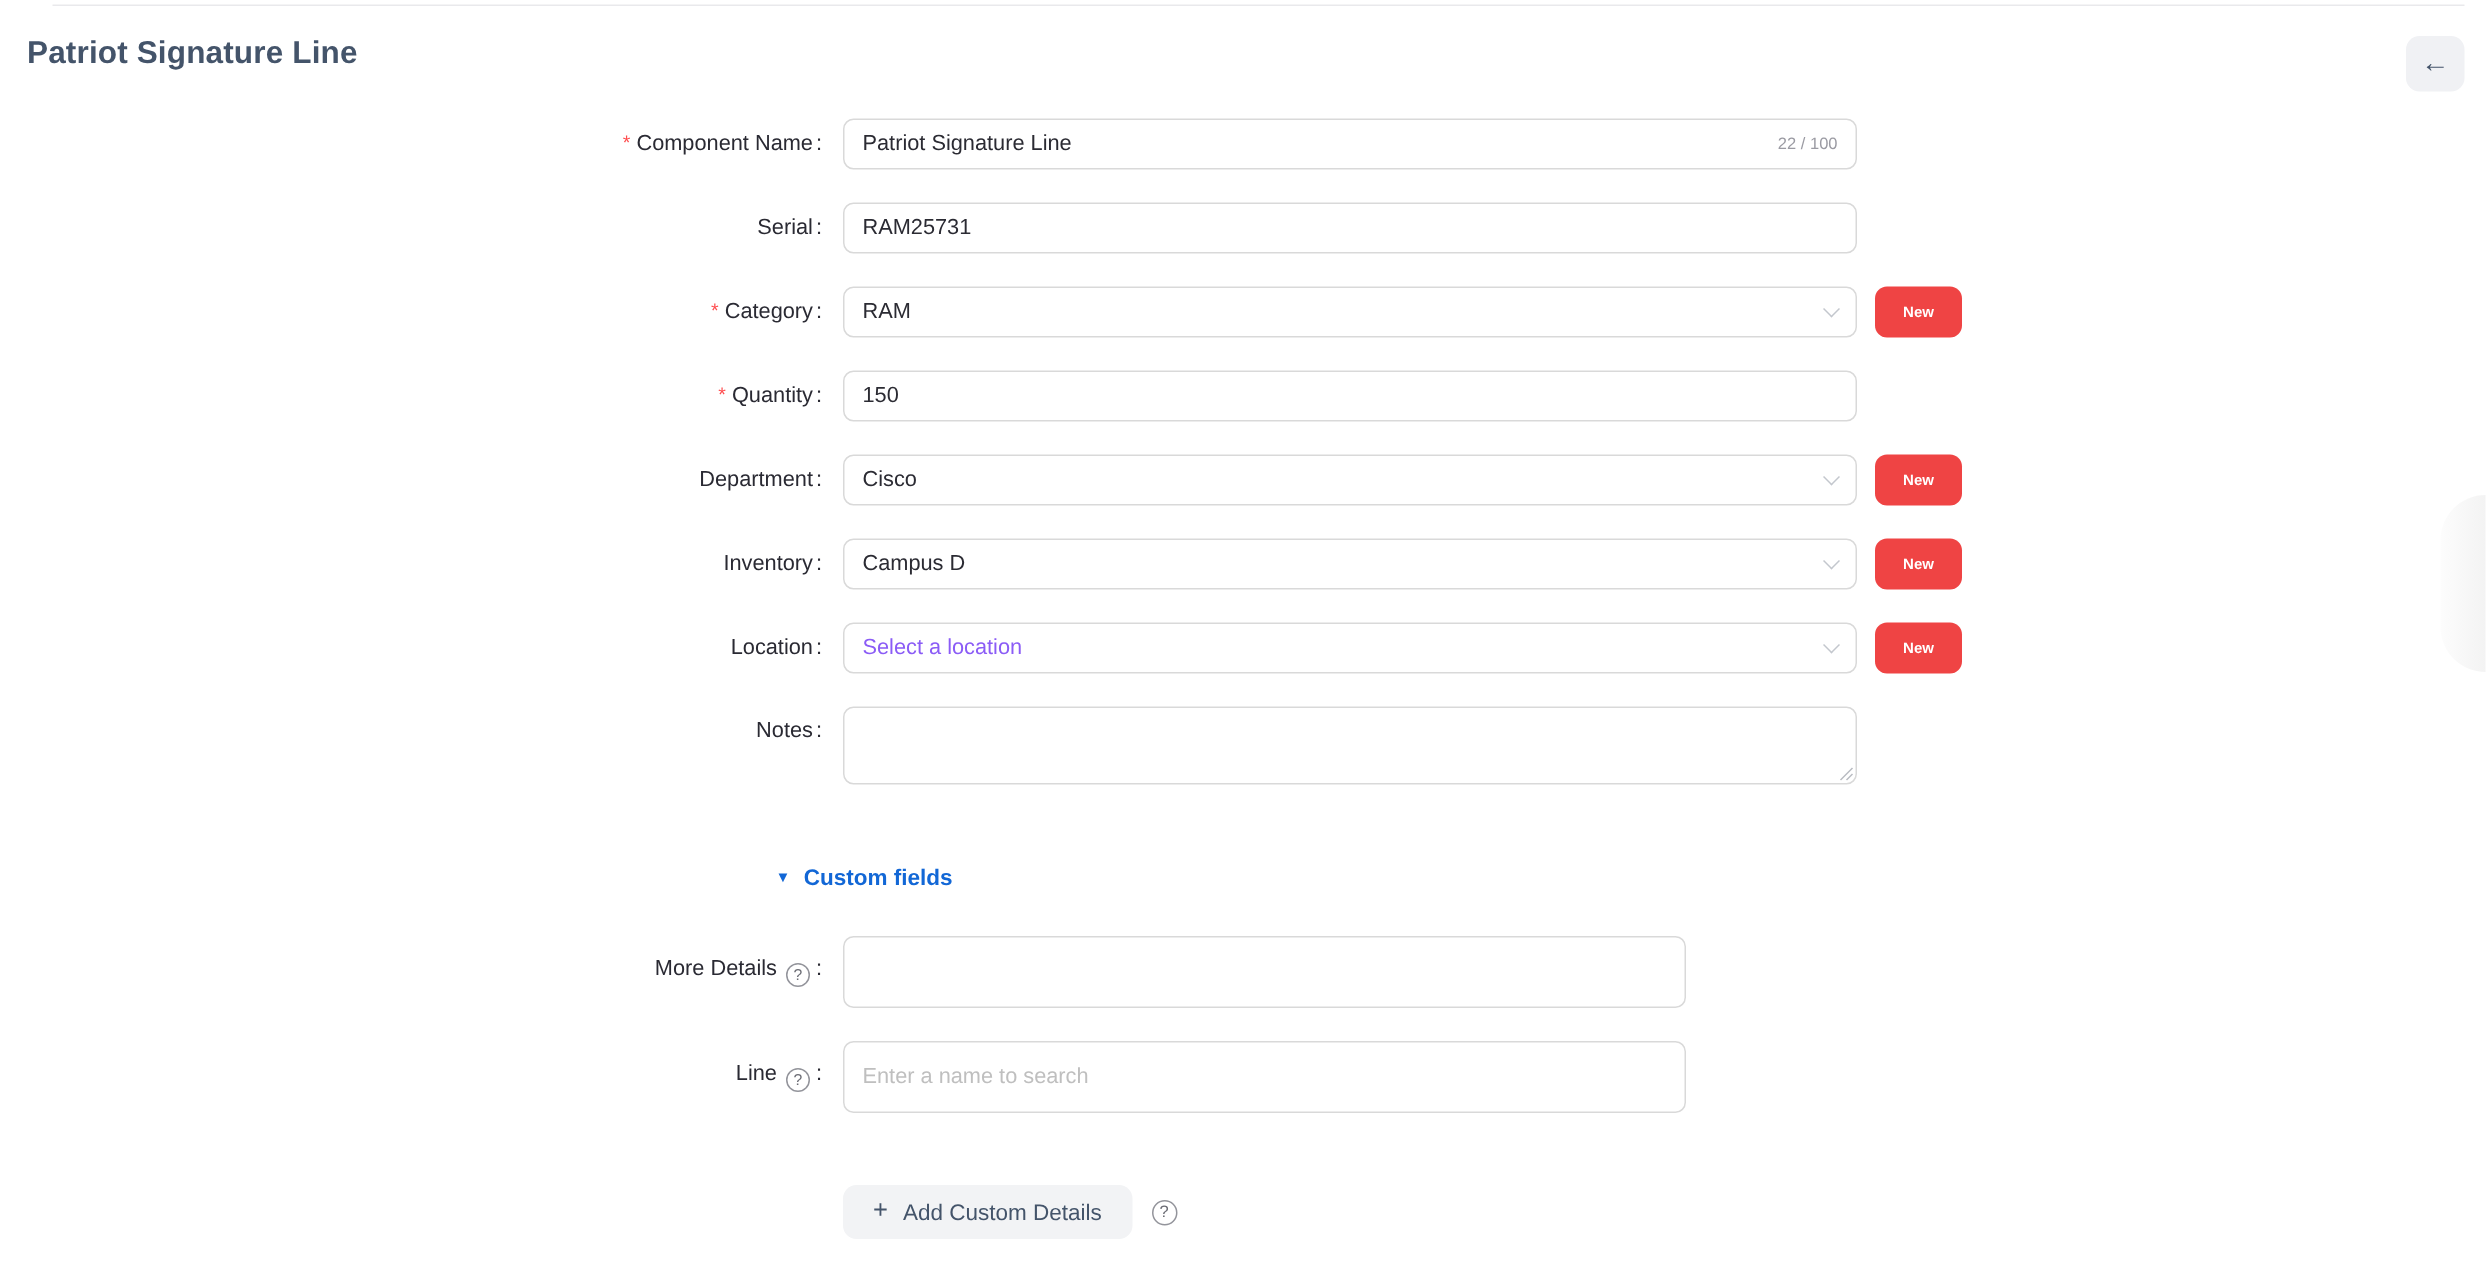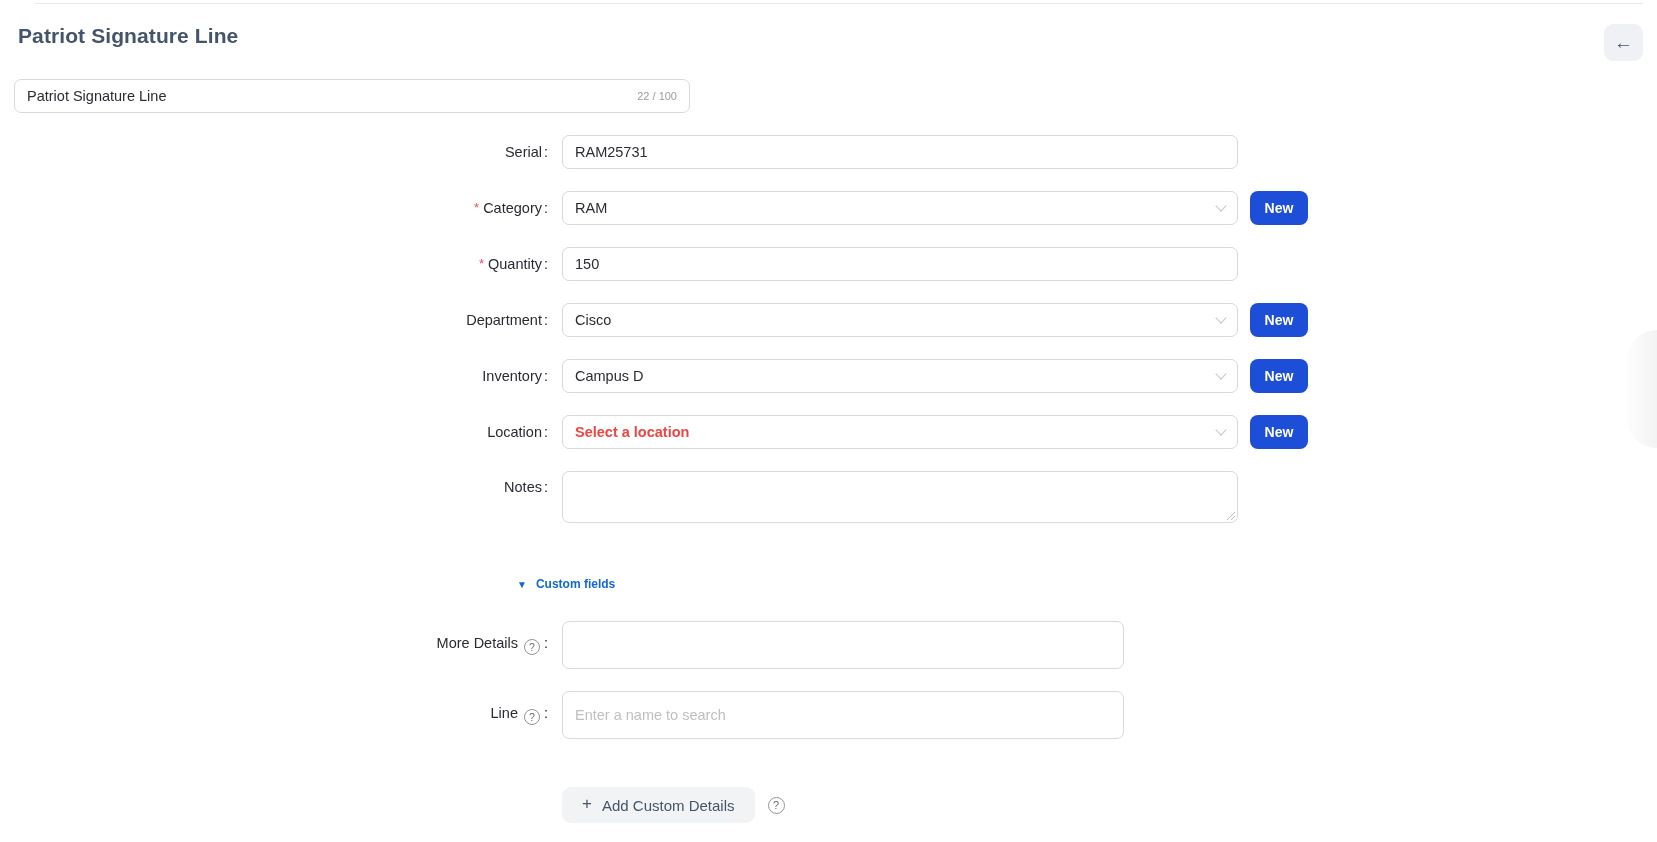--- a/index.html
+++ b/index.html
@@ -27,37 +27,37 @@
   .tbox { width:676px; height:34px; border:1px solid #d9d9d9; border-radius:7px;
     background:#fff; display:flex; align-items:center; padding:0 12px; }
   .tbox input { border:none; outline:none; flex:1; font:inherit; font-size:14.5px;
     color:#2b2b33; background:transparent; min-width:0; }
   .tbox input::placeholder { color:#bfbfbf; }
   .counter { color:#9b9ba3; font-size:11px; margin-left:8px; white-space:nowrap; }
 
   .selectbox { width:676px; height:34px; border:1px solid #d9d9d9; border-radius:7px;
     background:#fff; display:flex; align-items:center; padding:0 12px; cursor:pointer;gap:28px; }
   .selectbox .val { flex:1; font-size:14.5px; color:#2b2b33; }
-  .selectbox .val.placeholder { color:#ef4444;font-weight:bold; }
+  .selectbox .val.placeholder { color:#8b5cf6; }
   .chev { width:8px; height:8px; border-right:1.4px solid #c3c7cd;
     border-bottom:1.4px solid #c3c7cd; transform:rotate(45deg); margin-top:-4px; }
 
-  .new-btn { margin-left:12px; width:58px; height:34px; background:#1d4ed8; color:#fff;
-    border:none; border-radius:8px; font-size:14px; font-weight:700; cursor:pointer; }
+  .new-btn { margin-left:12px; width:58px; height:34px; background:#ef4444; color:#fff;
+    border:none; border-radius:8px; font-size:10px; font-weight:700; cursor:pointer; }
 
   .notes-area { position:relative; }
   .notes-area textarea { width:676px; height:52px; border:1px solid #d9d9d9; border-radius:7px;
     resize:none; font:inherit; font-size:14.5px; padding:6px 12px; outline:none; display:block; }
   .resize-handle { position:absolute; right:2px; bottom:2px; width:10px; height:10px; cursor:nwse-resize; }
   .notes-label { padding-top:8px; }
 
   .custom-toggle { margin:32px 0 30px 517px; display:inline-flex; align-items:center;
     cursor:pointer; background:none; border:none; }
   .caret { color:#1267d6; font-size:10px; margin-right:9px; }
-  .toggle-text { color:#1267d6; font-size:12px; font-weight:700; }
+  .toggle-text { color:#1267d6; font-size:15px; font-weight:700; }
 
   .tbox.custom { width:562px; height:48px; }
   .help-icon { display:inline-flex; align-items:center; justify-content:center;
     width:16px; height:16px; border:1px solid #93949b; border-radius:50%;
     font-size:10.5px; font-weight:400; color:#6b6c74; margin:0 2px 0 6px;
     vertical-align:-3px; cursor:default; line-height:1; }
 
   .add-row { display:flex; align-items:center; margin-top:48px; }
   .add-row .spacer { flex:0 0 562px; }
   .add-btn { height:36px; padding:0 20px; background:#f2f3f5; border:none; border-radius:9px;
@@ -79,20 +79,23 @@
   <div class="page-title">Patriot Signature Line</div>
   <button class="back-btn">
     <span>←</span>
   </button>
 </div>
 
 <form class="form">
 
   
   <div class="frow">
+    <div class="flabel">
+      <span class="req">*</span><span>Component Name</span><span class="colon">:</span>
+    </div>
     <div class="fcontrol tbox">
       <input type="text" value="Patriot Signature Line" style="">
       <span class="counter">22 / 100</span>
     </div>
   </div>
 
   
   <div class="frow">
     <div class="flabel">
       <span>Serial</span><span class="colon">:</span>

